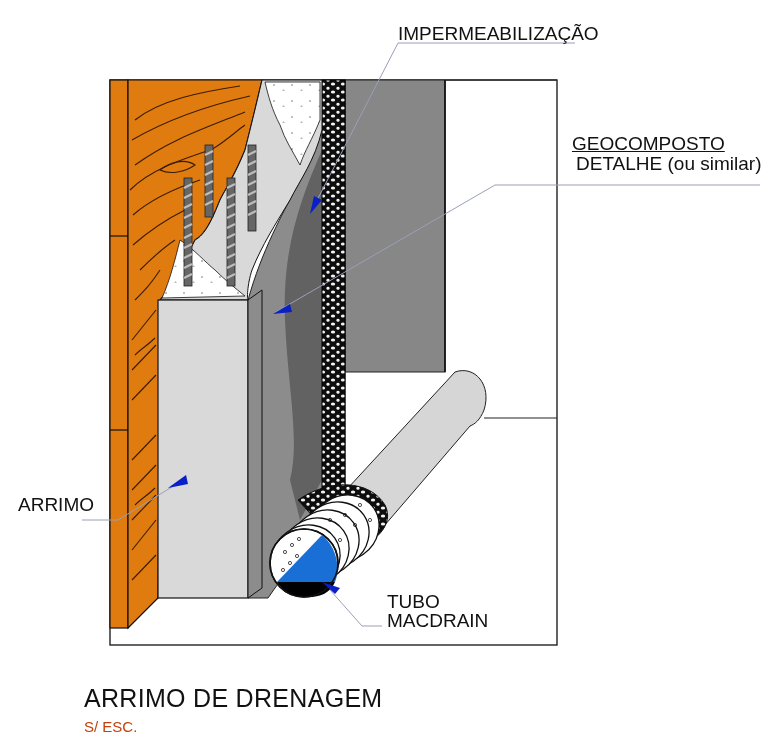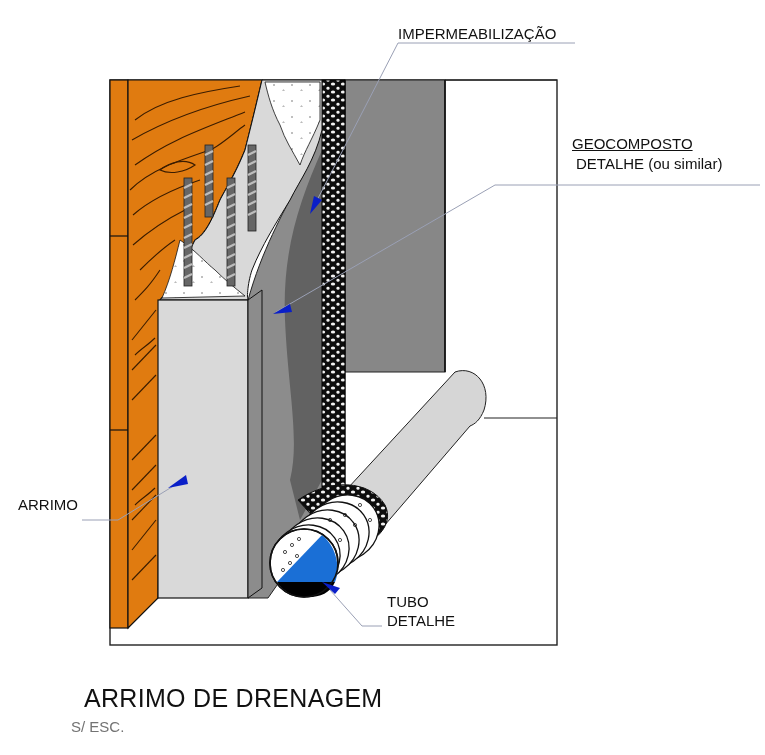--- a/index.html
+++ b/index.html
@@ -1,23 +1,23 @@
 <!DOCTYPE html>
 <html><head>
 <meta charset="utf-8">
 <style>
   html, body { margin: 0; padding: 0; background: #ffffff; }
   body { width: 765px; height: 755px; position: relative; overflow: hidden;
          font-family: "Liberation Sans", sans-serif; }
   svg#drawing { position: absolute; left: 0; top: 0; }
   .lbl { position: absolute; color: #111; font-family: "Liberation Sans", sans-serif;
-         font-size: 15px; line-height: 17px; white-space: nowrap; }
+         font-size: 19px; line-height: 17px; white-space: nowrap; }
   .title { position: absolute; left: 84px; top: 684px; font-size: 25px; color: #111;
            font-family: "Liberation Sans", sans-serif; letter-spacing: 0.3px; }
-  .subtitle { position: absolute; left: 71px; top: 718px; font-size: 15px; color: #737373;
+  .subtitle { position: absolute; left: 84px; top: 718px; font-size: 15px; color: #c2410c;
               font-family: "Liberation Sans", sans-serif; }
 </style>
 </head>
 <body>
 
 <svg id="drawing" width="765" height="755" viewBox="0 0 765 755" xmlns="http://www.w3.org/2000/svg">
   <defs>
     <pattern id="geoPat" width="10" height="8" patternUnits="userSpaceOnUse">
       <rect width="10" height="8" fill="#0d0d0d"></rect>
       <ellipse cx="3" cy="4" rx="2.2" ry="1.6" fill="#f2f2f2"></ellipse>
@@ -148,16 +148,16 @@
     <polygon points="168,488 186,475 188,484"></polygon>
     <polygon points="322,582 335,594 340,588"></polygon>
   </g>
 </svg>
 
 <div class="lbl" style="left:398px;top:25px;">IMPERMEABILIZAÇÃO</div>
 <div class="lbl" style="left:572px;top:135px;text-decoration:underline;">GEOCOMPOSTO</div>
 <div class="lbl" style="left:576px;top:155px;">DETALHE (ou similar)</div>
 <div class="lbl" style="left:18px;top:496px;">ARRIMO</div>
 <div class="lbl" style="left:387px;top:593px;">TUBO</div>
-<div class="lbl" style="left:387px;top:612px;">DETALHE</div>
+<div class="lbl" style="left:387px;top:612px;">MACDRAIN</div>
 
 <div class="title">ARRIMO DE DRENAGEM</div>
 <div class="subtitle">S/ ESC.</div>
 
 </body></html>

